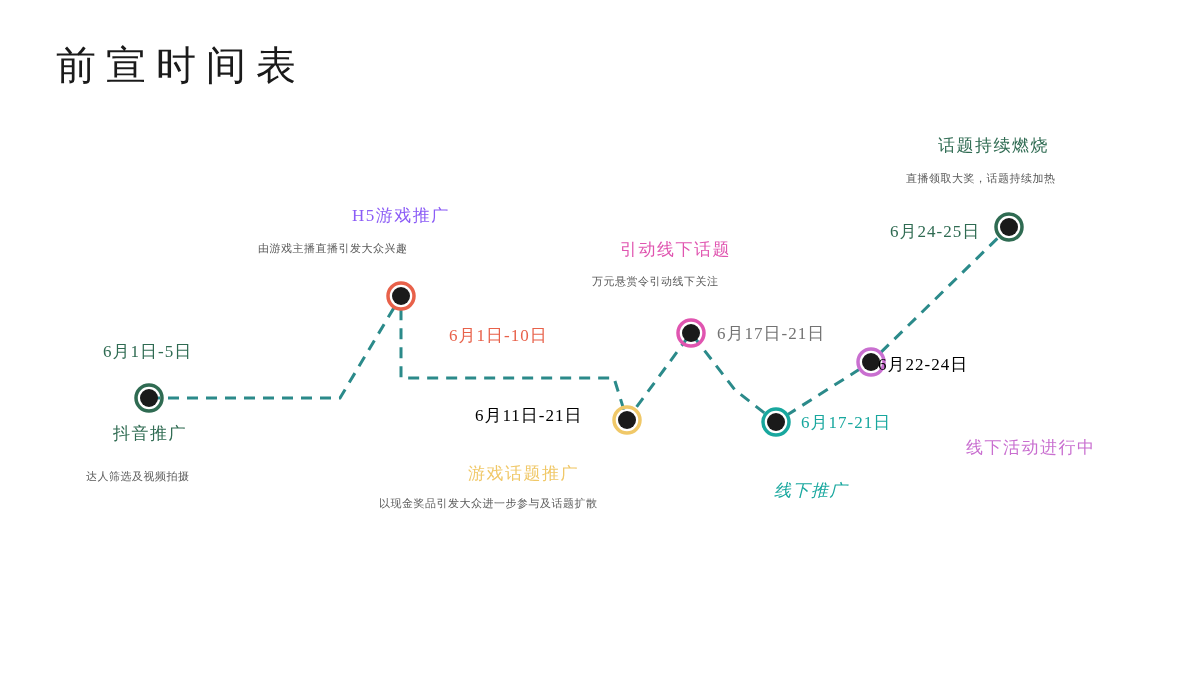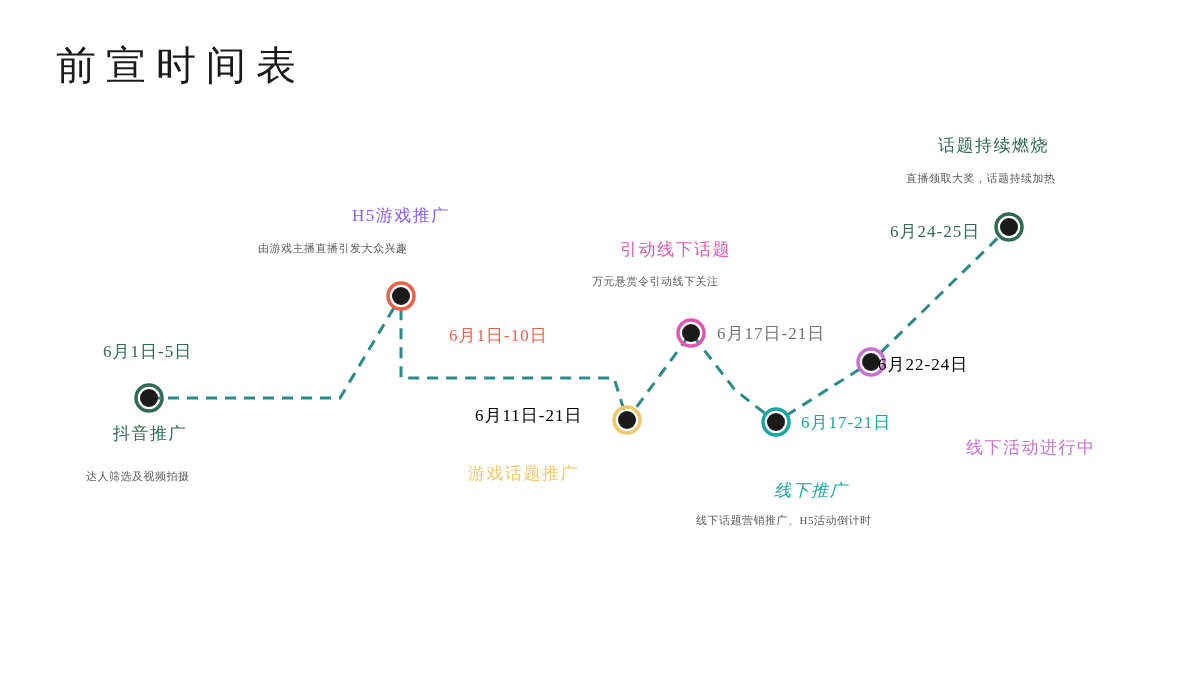--- a/index.html
+++ b/index.html
@@ -102,28 +102,28 @@
   <div class="node-label date-label" style="left:103px; top:340px; color:#2f6b52;">6月1日-5日</div>
   <div class="node-label title-label" style="left:113px; top:422px; color:#2f6b52;">抖音推广</div>
   <div class="node-label desc-label" style="left:86px; top:469px;">达人筛选及视频拍摄</div>
 
   <div class="node-label title-label" style="left:318px; top:204px; color:#8b5cf6;margin-left:34px;">H5游戏推广</div>
   <div class="node-label desc-label" style="left:258px; top:241px;">由游戏主播直播引发大众兴趣</div>
   <div class="node-label date-label" style="left:432px; top:324px; color:#e8614a;margin-left:17px;">6月1日-10日</div>
 
   <div class="node-label date-label" style="left:475px; top:404px; color:#000000;">6月11日-21日</div>
   <div class="node-label title-label" style="left:468px; top:462px; color:#f0c868;">游戏话题推广</div>
+  <div class="node-label desc-label" style="left:379px; top:496px;">以现金奖品引发大众进一步参与及话题扩散</div>
 
   <div class="node-label title-label" style="left:620px; top:238px; color:#e055b0;">引动线下话题</div>
   <div class="node-label desc-label" style="left:592px; top:274px;">万元悬赏令引动线下关注</div>
   <div class="node-label date-label" style="left:717px; top:322px; color:#737373;">6月17日-21日</div>
 
   <div class="node-label date-label" style="left:801px; top:411px; color:#18a79e;">6月17-21日</div>
   <div class="node-label title-label" style="left:774px; top:479px; color:#18a79e;font-style:italic;">线下推广</div>
-  <div class="node-label desc-label" style="left:696px; top:513px;">线下话题营销推广、H5活动倒计时</div>
 
   <div class="node-label date-label" style="left:878px; top:353px; color:#000000;">6月22-24日</div>
   <div class="node-label title-label" style="left:966px; top:392px; color:#c96fd0;margin-top:44px;">线下活动进行中</div>
 
   <div class="node-label title-label" style="left:938px; top:134px; color:#2f6b52;">话题持续燃烧</div>
   <div class="node-label desc-label" style="left:906px; top:171px;">直播领取大奖，话题持续加热</div>
   <div class="node-label date-label" style="left:890px; top:207px; color:#2f6b52;margin-top:13px;">6月24-25日</div>
 
 </div>
 

